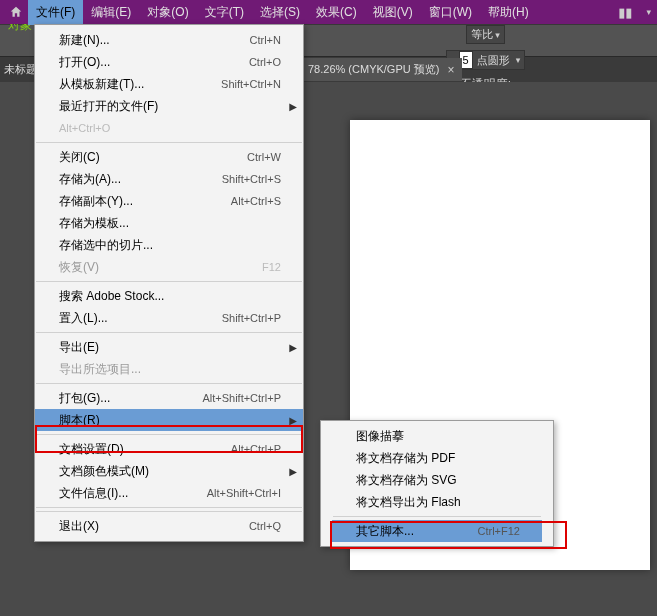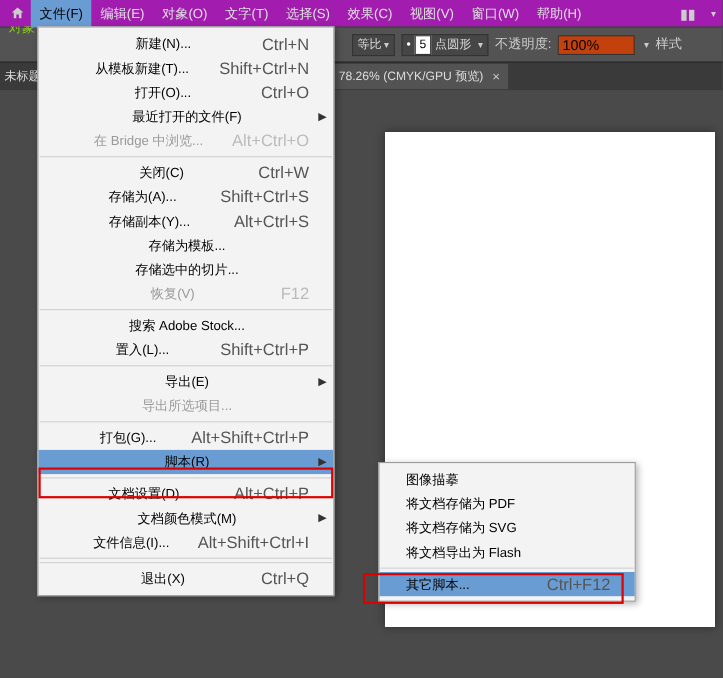--- a/index.html
+++ b/index.html
@@ -1,54 +1,54 @@
 <!DOCTYPE html>
 <html><head>
 <meta charset="utf-8">
 <style>
 * { margin:0; padding:0; box-sizing:border-box; font-family:"Microsoft YaHei",Arial,sans-serif; }
 body { width:657px; height:616px; background:#4a4a4a; overflow:hidden; position:relative; }
 
-.menubar { height:24px; background:#a21caf; display:flex; align-items:center; padding-left:4px; position:relative; z-index:5; }
+.menubar { height:24px; background:#701a75; display:flex; align-items:center; padding-left:4px; position:relative; z-index:5; }
 .home-icon { width:24px; height:24px; display:flex; align-items:center; justify-content:center; color:#ccc; font-size:14px; }
 .menu-item { color:#e0e0e0; font-size:12px; padding:4px 8px; cursor:pointer; }
 .menu-item.active { background:#6a9cd4; color:#000; }
 .menu-spacer { flex:1; }
 .menu-icon { color:#ccc; padding:0 6px; font-size:13px; }
 
-.toolbar { height:32px; background:#535353; border-top:1px solid #383838; display:flex; align-items:center; padding:0 6px; color:#ddd; font-size:12px; gap:6px; }
+.toolbar { height:32px; background:#535353; border-top:1px solid #383838; display:flex; align-items:center; padding:0 6px; color:#ddd; font-size:12px; gap:6px;flex-direction:column; }
 .tb-label { color:#ccc; }
 .tb-select { background:#464646; border:1px solid #333; color:#ddd; padding:1px 4px; font-size:11px; height:20px; display:inline-flex; align-items:center; }
 .tb-num { background:#fff; color:#000; padding:0 3px; font-size:11px; height:18px; display:inline-flex; align-items:center; border:1px solid #333; }
 .tb-input { background:#c2410c; color:#000; width:70px; height:18px; font-size:13px; padding:0 3px; border:1px solid #333; }
 .down { font-size:9px; color:#ccc; margin-left:2px; }
 
 .tabbar { height:26px; background:#3a3a3a; display:flex; align-items:center; padding-left:4px; border-top:1px solid #282828; }
 .tab { color:#ddd; font-size:11px; padding:4px 8px; background:#535353; display:flex; align-items:center; gap:8px; }
 .tab-close { color:#ccc; font-size:12px; cursor:pointer; }
 
 .workspace { position:absolute; top:82px; left:0; right:0; bottom:0; background:#4a4a4a; }
 .canvas { position:absolute; top:38px; left:350px; width:300px; height:450px; background:#fff; box-shadow:0 0 8px rgba(0,0,0,.4); }
 
 .sidebar-lbl { position:absolute; top:13px; left:4px; color:#84cc16; font-size:12px; padding:4px; }
 
 
-.dropdown { position:absolute; top:24px; left:34px; width:270px; background:#f3f3f3; border:1px solid #9b9b9b; box-shadow:2px 2px 6px rgba(0,0,0,.3); z-index:10; padding:4px 0;text-align:center; }
+.dropdown { position:absolute; top:24px; left:34px; width:270px; background:#f3f3f3; border:1px solid #9b9b9b; box-shadow:2px 2px 6px rgba(0,0,0,.3); z-index:10; padding:4px 0; }
 .dm-row { display:flex; align-items:center; height:22px; padding:0 22px 0 24px; font-size:12px; color:#000; cursor:pointer; position:relative; }
 .dm-row.disabled { color:#9a9a9a; cursor:default; }
 .dm-row.highlight { background:#6a9cd4; }
 .dm-label { flex:1; white-space:nowrap; }
-.dm-shortcut { color:#555; font-size:15px; }
+.dm-shortcut { color:#555; font-size:11px; }
 .dm-row.disabled .dm-shortcut { color:#bbb; }
 .dm-arrow { position:absolute; right:6px; font-size:10px; color:#333; }
 .dm-sep { height:1px; background:#d0d0d0; margin:3px 1px; }
 .redbox { position:absolute; border:2px solid #d00; pointer-events:none; z-index:15; }
 
 
-.submenu { position:absolute; top:420px; left:344px; width:234px; background:#f3f3f3; border:1px solid #9b9b9b; box-shadow:2px 2px 6px rgba(0,0,0,.3); z-index:11; padding:4px 0; }
+.submenu { position:absolute; top:420px; left:320px; width:234px; background:#f3f3f3; border:1px solid #9b9b9b; box-shadow:2px 2px 6px rgba(0,0,0,.3); z-index:11; padding:4px 11px; }
 </style>
 </head>
 <body>
 
 <div class="menubar">
   <div class="home-icon">
     <svg width="14" height="14" viewBox="0 0 24 24" fill="#ccc">
         <path d="M12 3l9 8h-3v9h-4v-6h-4v6H6v-9H3z"></path>
       </svg>
   </div>
@@ -98,33 +98,32 @@
 <div class="workspace">
   <div class="canvas"></div>
 </div>
 
 <div class="dropdown" id="dropdown">
     <div class="dm-row">
       <span class="dm-label">新建(N)...</span>
       <span class="dm-shortcut">Ctrl+N</span>
     </div>
     <div class="dm-row">
+      <span class="dm-label">打开(O)...</span>
+      <span class="dm-shortcut">Ctrl+O</span>
+    </div>
+    <div class="dm-row">
       <span class="dm-label">从模板新建(T)...</span>
       <span class="dm-shortcut">Shift+Ctrl+N</span>
     </div>
     <div class="dm-row">
-      <span class="dm-label">打开(O)...</span>
-      <span class="dm-shortcut">Ctrl+O</span>
-    </div>
-    <div class="dm-row">
       <span class="dm-label">最近打开的文件(F)</span>
       <span class="dm-arrow">▶</span>
     </div>
     <div class="dm-row disabled">
-      <span class="dm-label">在 Bridge 中浏览...</span>
       <span class="dm-shortcut">Alt+Ctrl+O</span>
     </div>
     <div class="dm-sep"></div>
     <div class="dm-row">
       <span class="dm-label">关闭(C)</span>
       <span class="dm-shortcut">Ctrl+W</span>
     </div>
     <div class="dm-row">
       <span class="dm-label">存储为(A)...</span>
       <span class="dm-shortcut">Shift+Ctrl+S</span>

